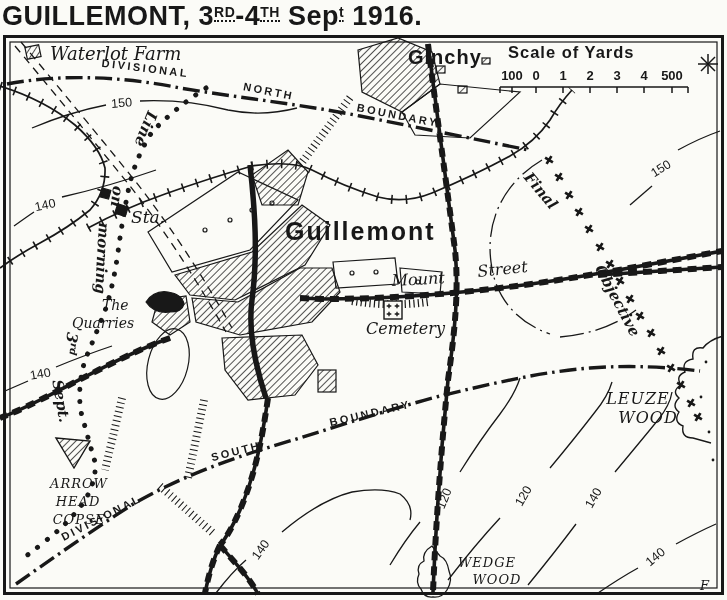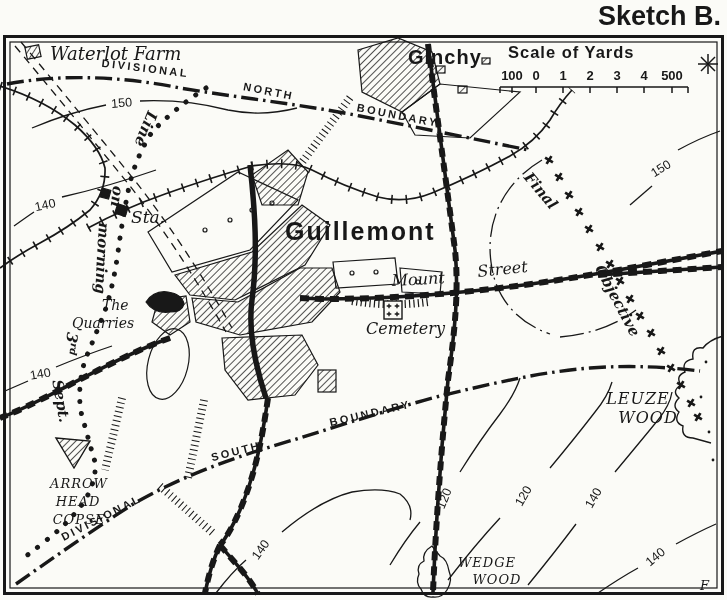--- a/index.html
+++ b/index.html
@@ -17,21 +17,21 @@
   .bold{font-family:"Liberation Sans",sans-serif;font-weight:bold;}
   .bnd{font-family:"Liberation Sans",sans-serif;font-weight:bold;font-size:11px;letter-spacing:2.5px;}
   .mor{font-family:"DejaVu Serif",serif;font-style:italic;font-weight:bold;font-size:15px;}
   .cnum{font-family:"Liberation Sans",sans-serif;font-size:12.5px;}
   .mid{text-anchor:middle;}
 </style>
 </head>
 <body>
 
 <div class="titlebar">
-  <div class="title-right">Sketch B.</div>
+  <div class="title-left"><span>GUILLEMONT, 3</span><span class="sup">RD</span><span>-4</span><span class="sup">TH</span><span> Sep</span><span class="sup">t</span><span> 1916.</span></div>
 </div>
 
 <svg width="727" height="600" viewBox="0 0 727 600">
   <defs>
     <pattern id="hatch" width="5" height="5" patternUnits="userSpaceOnUse" patternTransform="rotate(45)">
       <line x1="0" y1="0" x2="0" y2="5" stroke="#181818" stroke-width="1.5"></line>
     </pattern>
     <g id="obx">
         <path d="M-4.6,0H4.6 M0,-4.6V4.6" stroke="#181818" stroke-width="2.7" fill="none"></path>
       </g>

